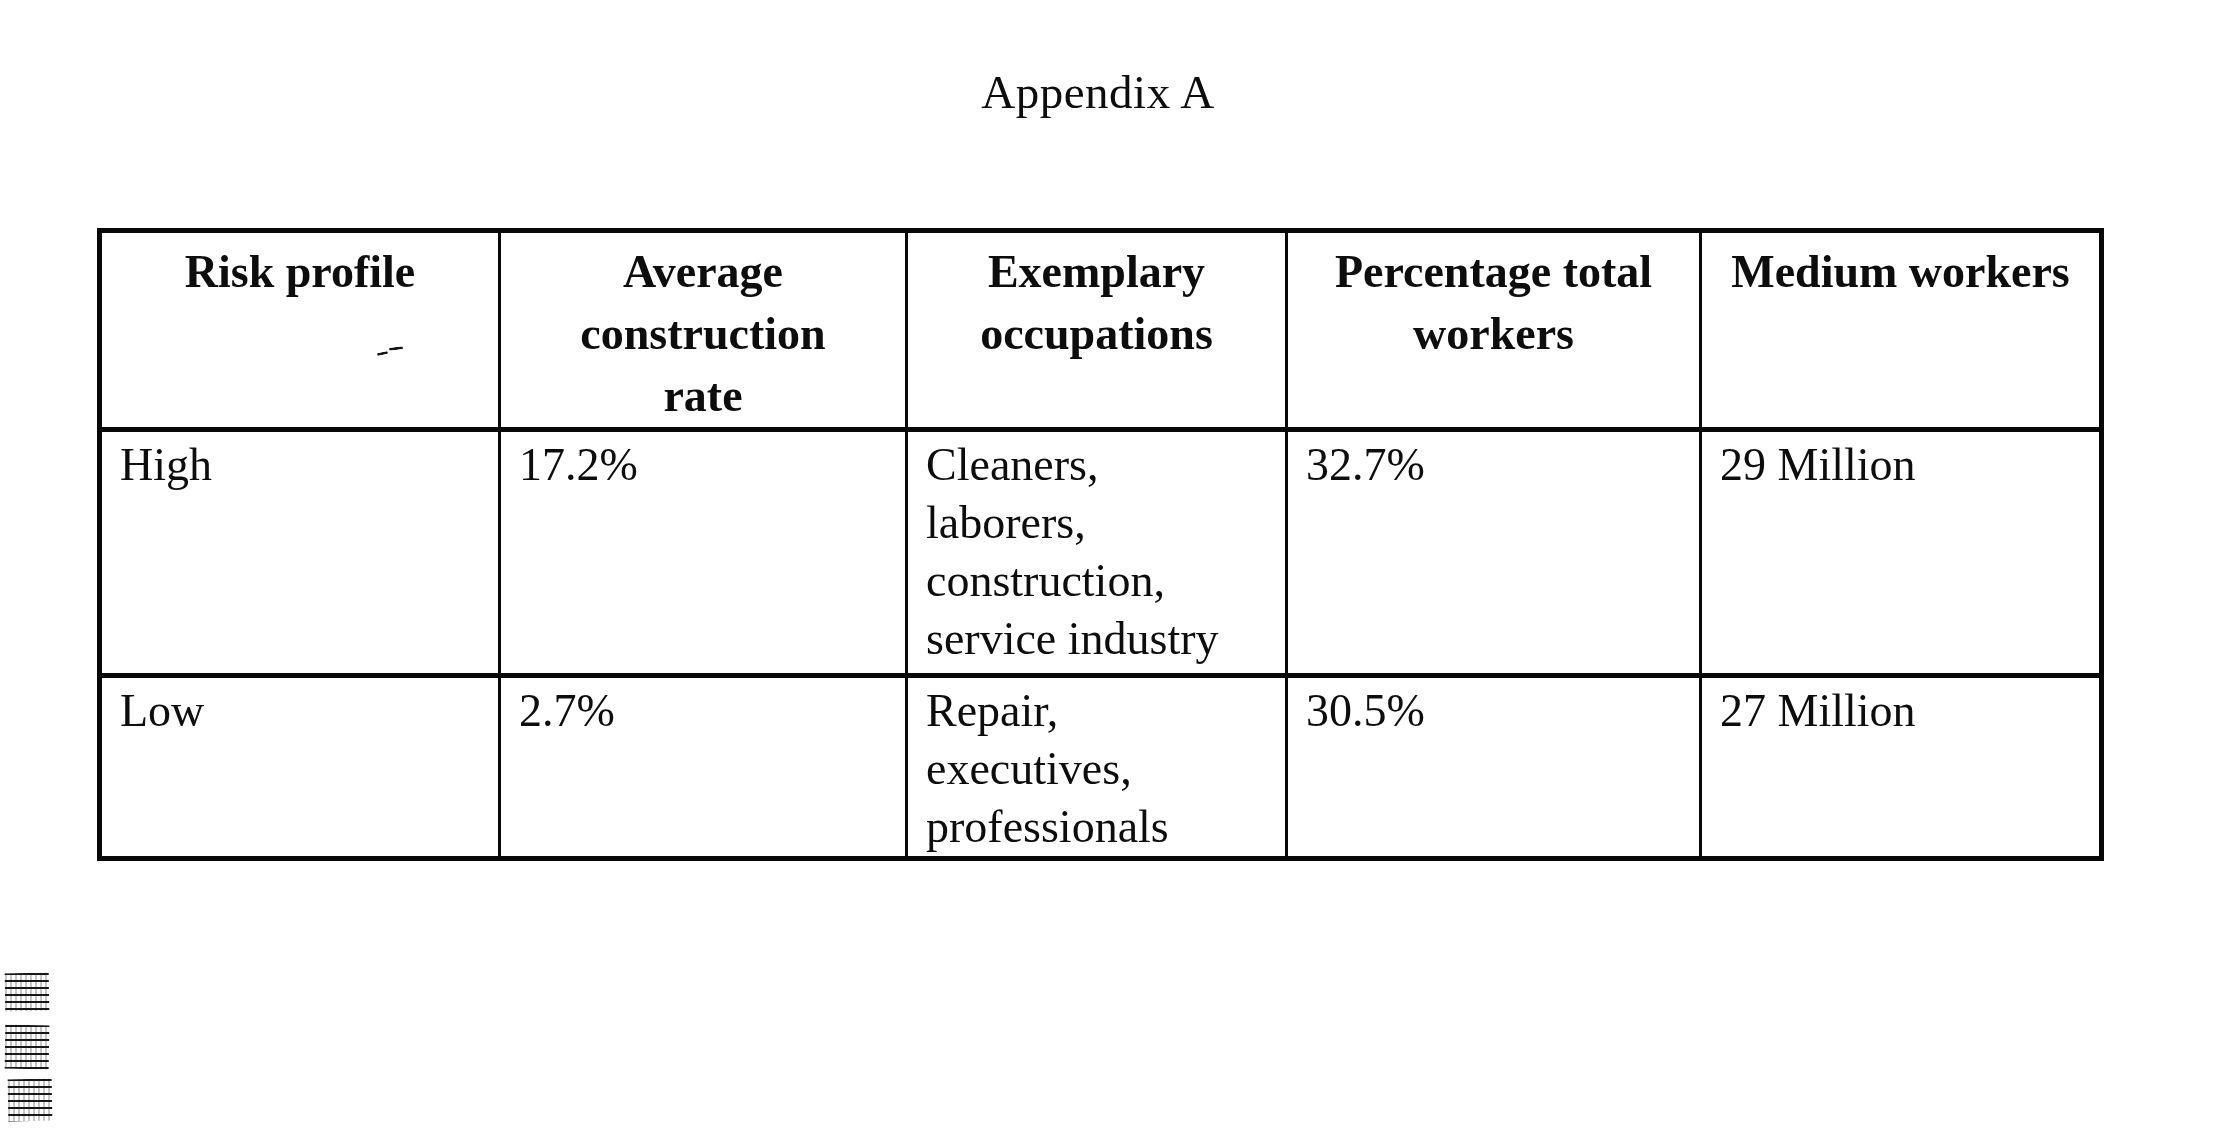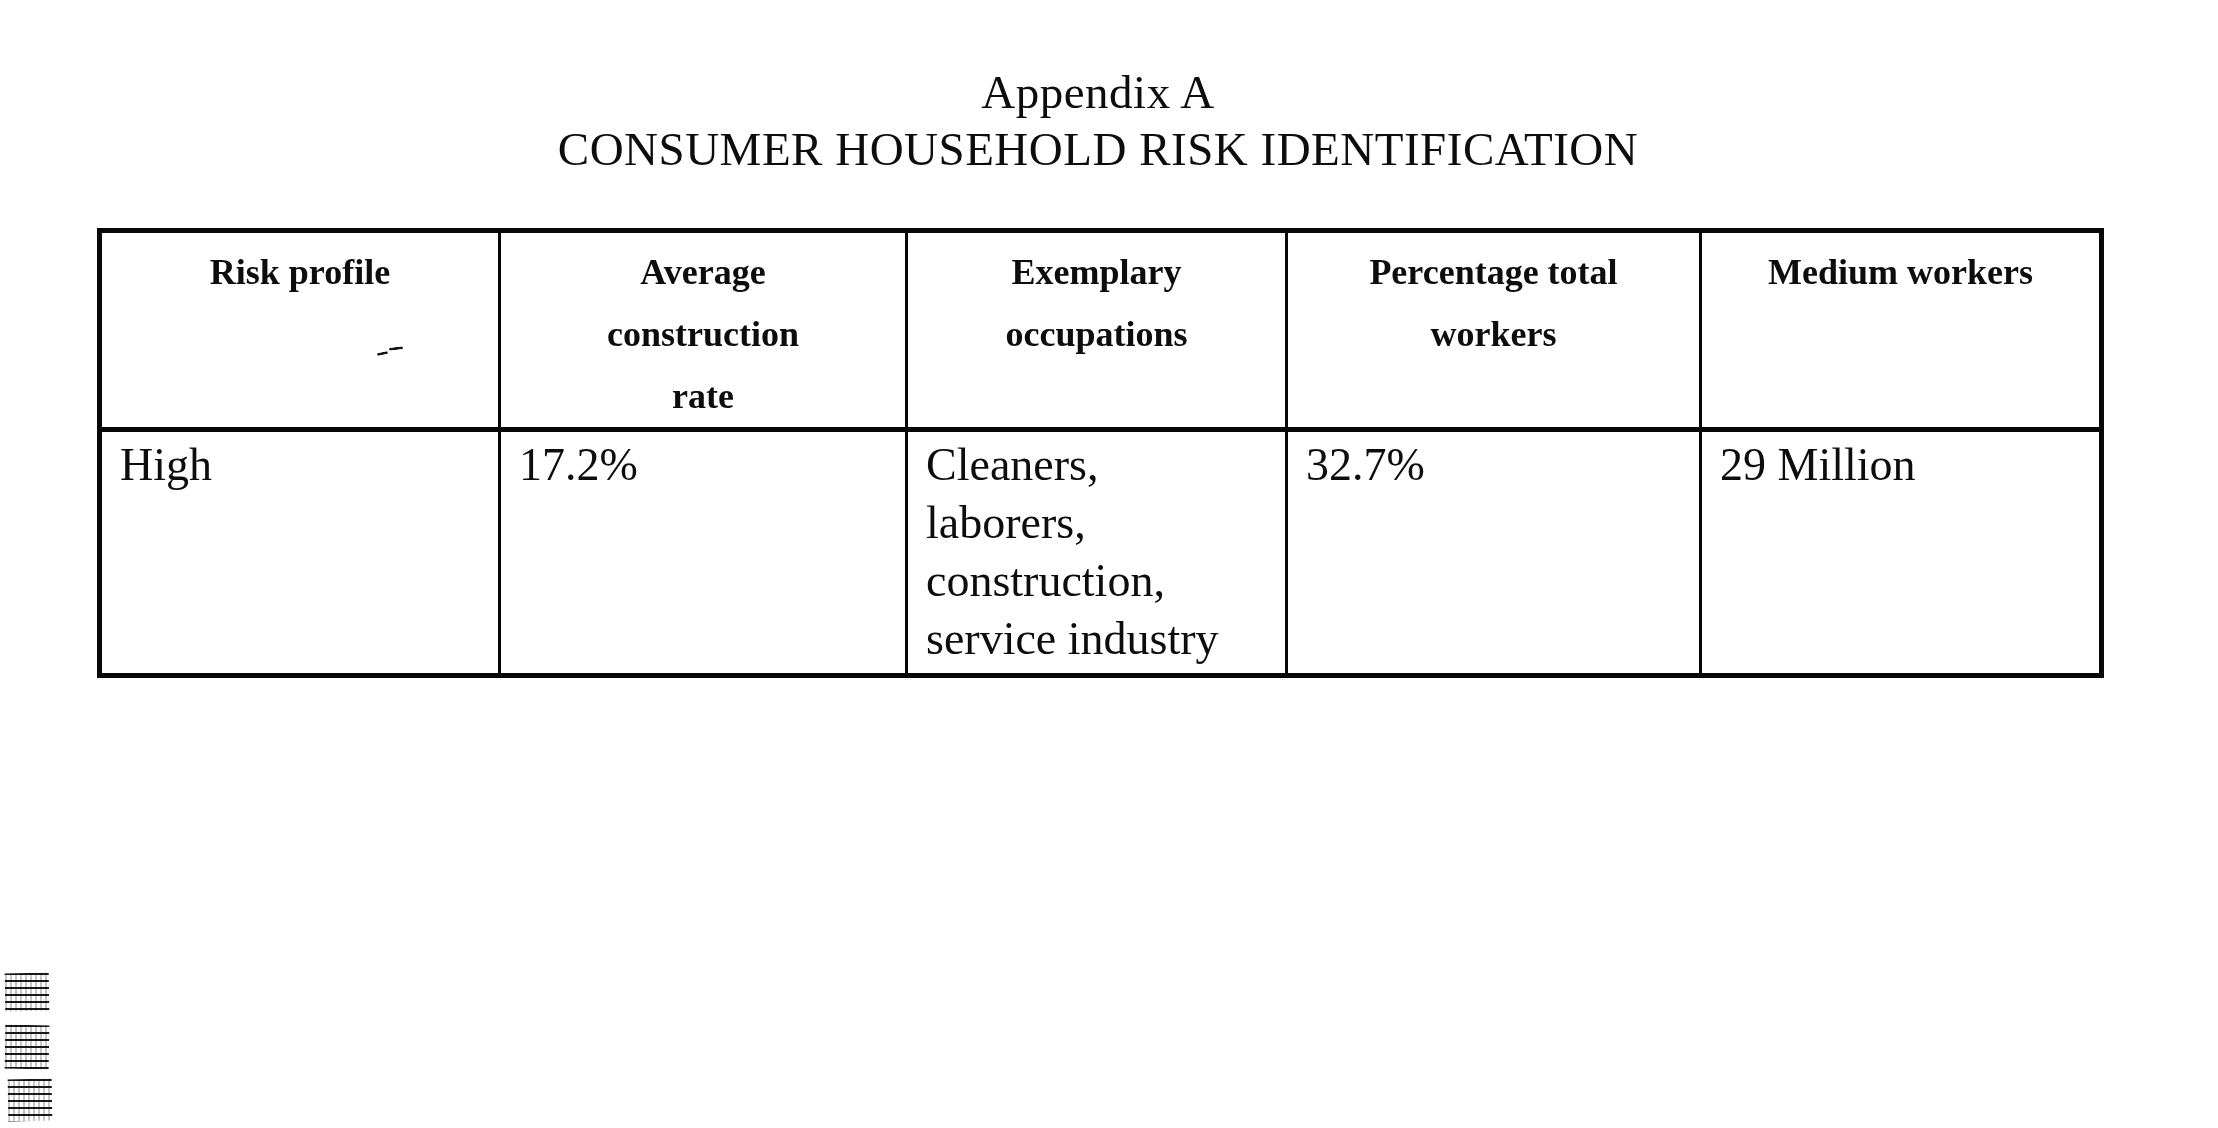--- a/index.html
+++ b/index.html
@@ -39,21 +39,21 @@
   table.risk-table th,
   table.risk-table td {
     border: 3px solid #080808;
     vertical-align: top;
     white-space: pre-line;
     overflow: hidden;
   }
   table.risk-table tr.data-row { border-top: 5px solid #080808; }
   table.risk-table thead tr { border-bottom: 5px solid #080808; }
   table.risk-table th {
-    font-size: 36px;
+    font-size: 46px;
     font-weight: 700;
     line-height: 62px;
     text-align: center;
     padding: 8px 8px 0 8px;
     height: 180px;
   }
   table.risk-table td {
     font-size: 46px;
     font-weight: 400;
     line-height: 58px;
@@ -105,21 +105,20 @@
   .artifact-2 { height: 44px; margin-bottom: 10px; transform: rotate(1deg); }
   .artifact-3 { height: 42px; margin-left: 3px; transform: rotate(-1deg); }
 </style>
 </head>
 <body>
 
 <div class="page">
 
   <div class="title-block">
     <div class="title-line">Appendix A</div>
-    <div class="title-line">CONSUMER HOUSEHOLD RISK IDENTIFICATION</div>
   </div>
 
   <table class="risk-table">
     <colgroup>
       <col style="width:400px">
       <col style="width:407px">
       <col style="width:380px">
       <col style="width:414px">
       <col style="width:401px">
     </colgroup>
@@ -140,20 +139,29 @@
       <tr class="data-row row-high">
         <td>High</td>
         <td>17.2%</td>
         <td>Cleaners,
 laborers,
 construction,
 service industry</td>
         <td>32.7%</td>
         <td>29 Million</td>
       </tr>
+      <tr class="data-row row-low">
+        <td>Low</td>
+        <td>2.7%</td>
+        <td>Repair,
+executives,
+professionals</td>
+        <td>30.5%</td>
+        <td>27 Million</td>
+      </tr>
     </tbody>
   </table>
 
   <div class="pen-mark">
     <span class="stroke-a"></span>
     <span class="stroke-b"></span>
   </div>
 
   <div class="scan-artifacts">
     <div class="artifact-block artifact-1"></div>

